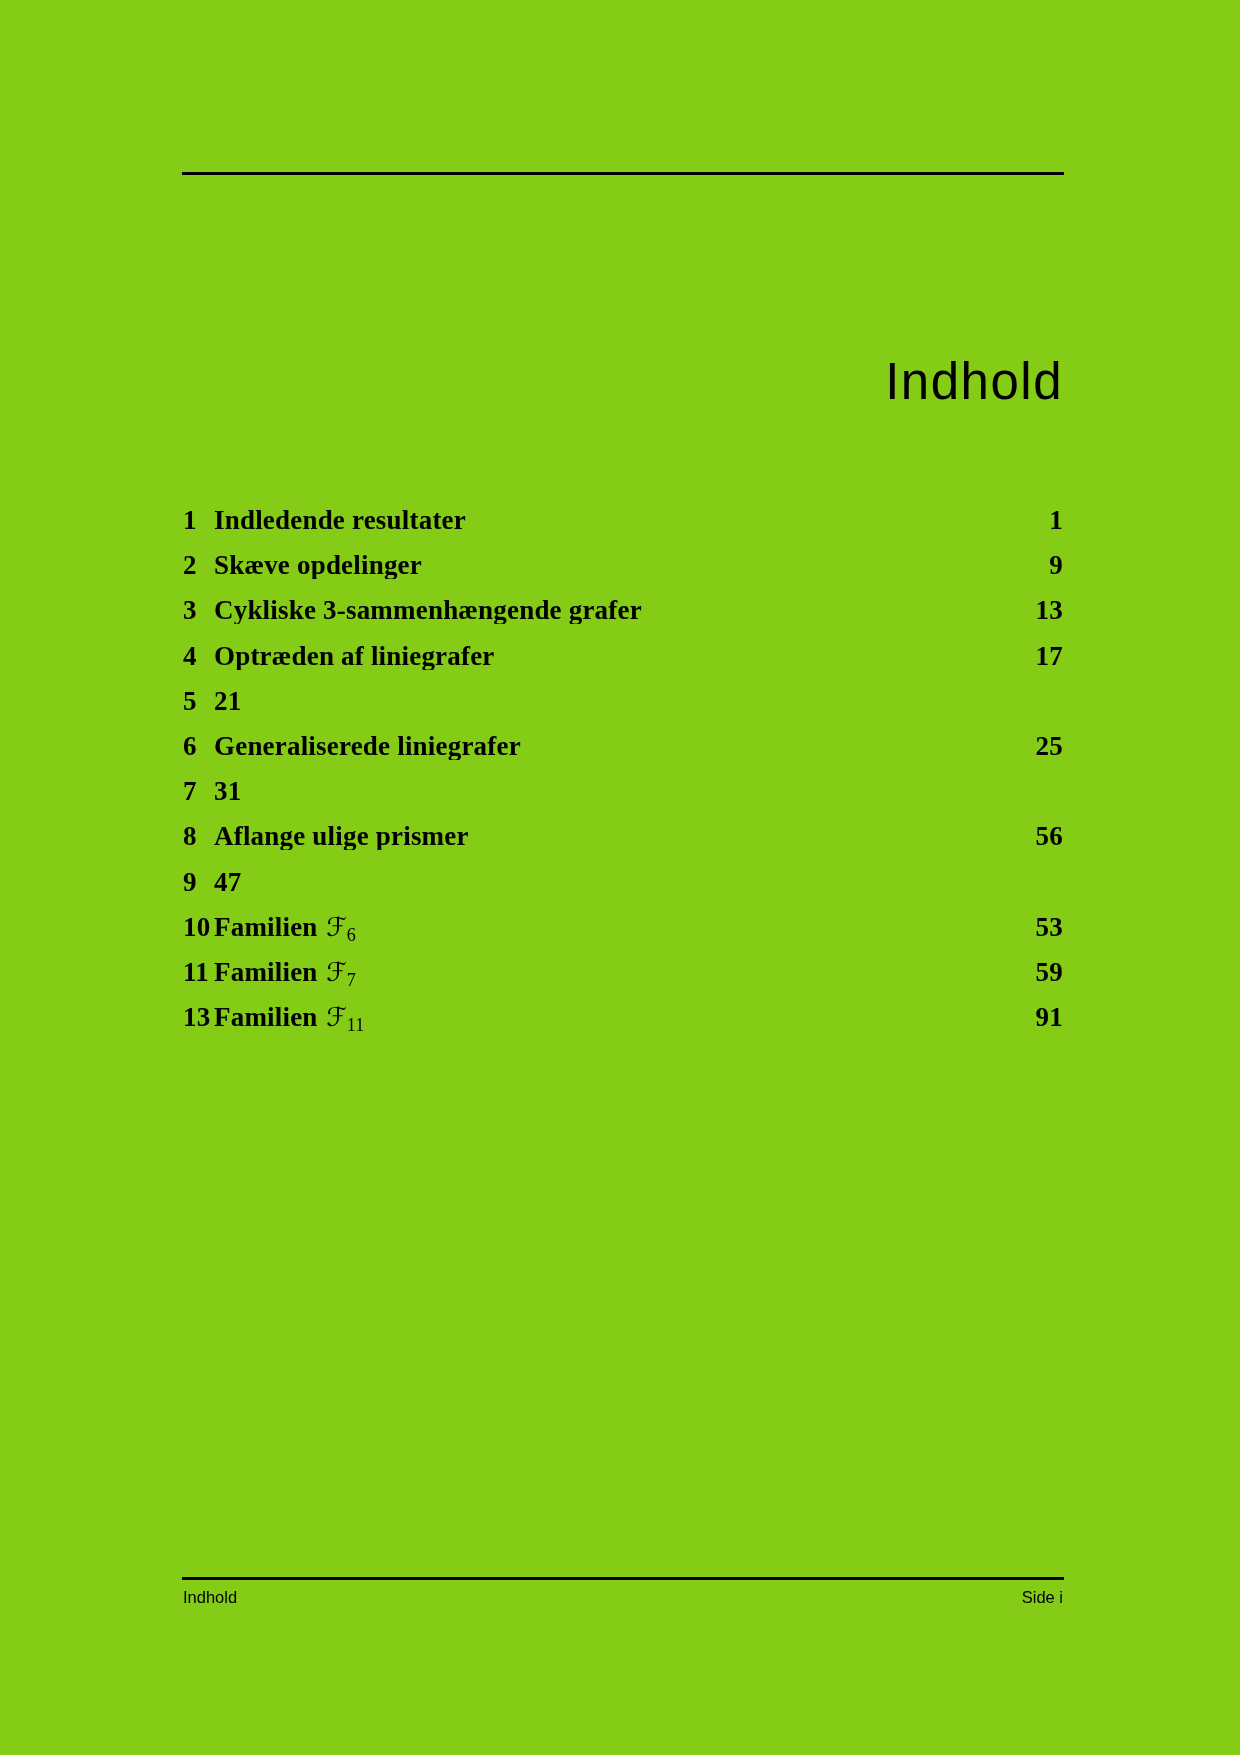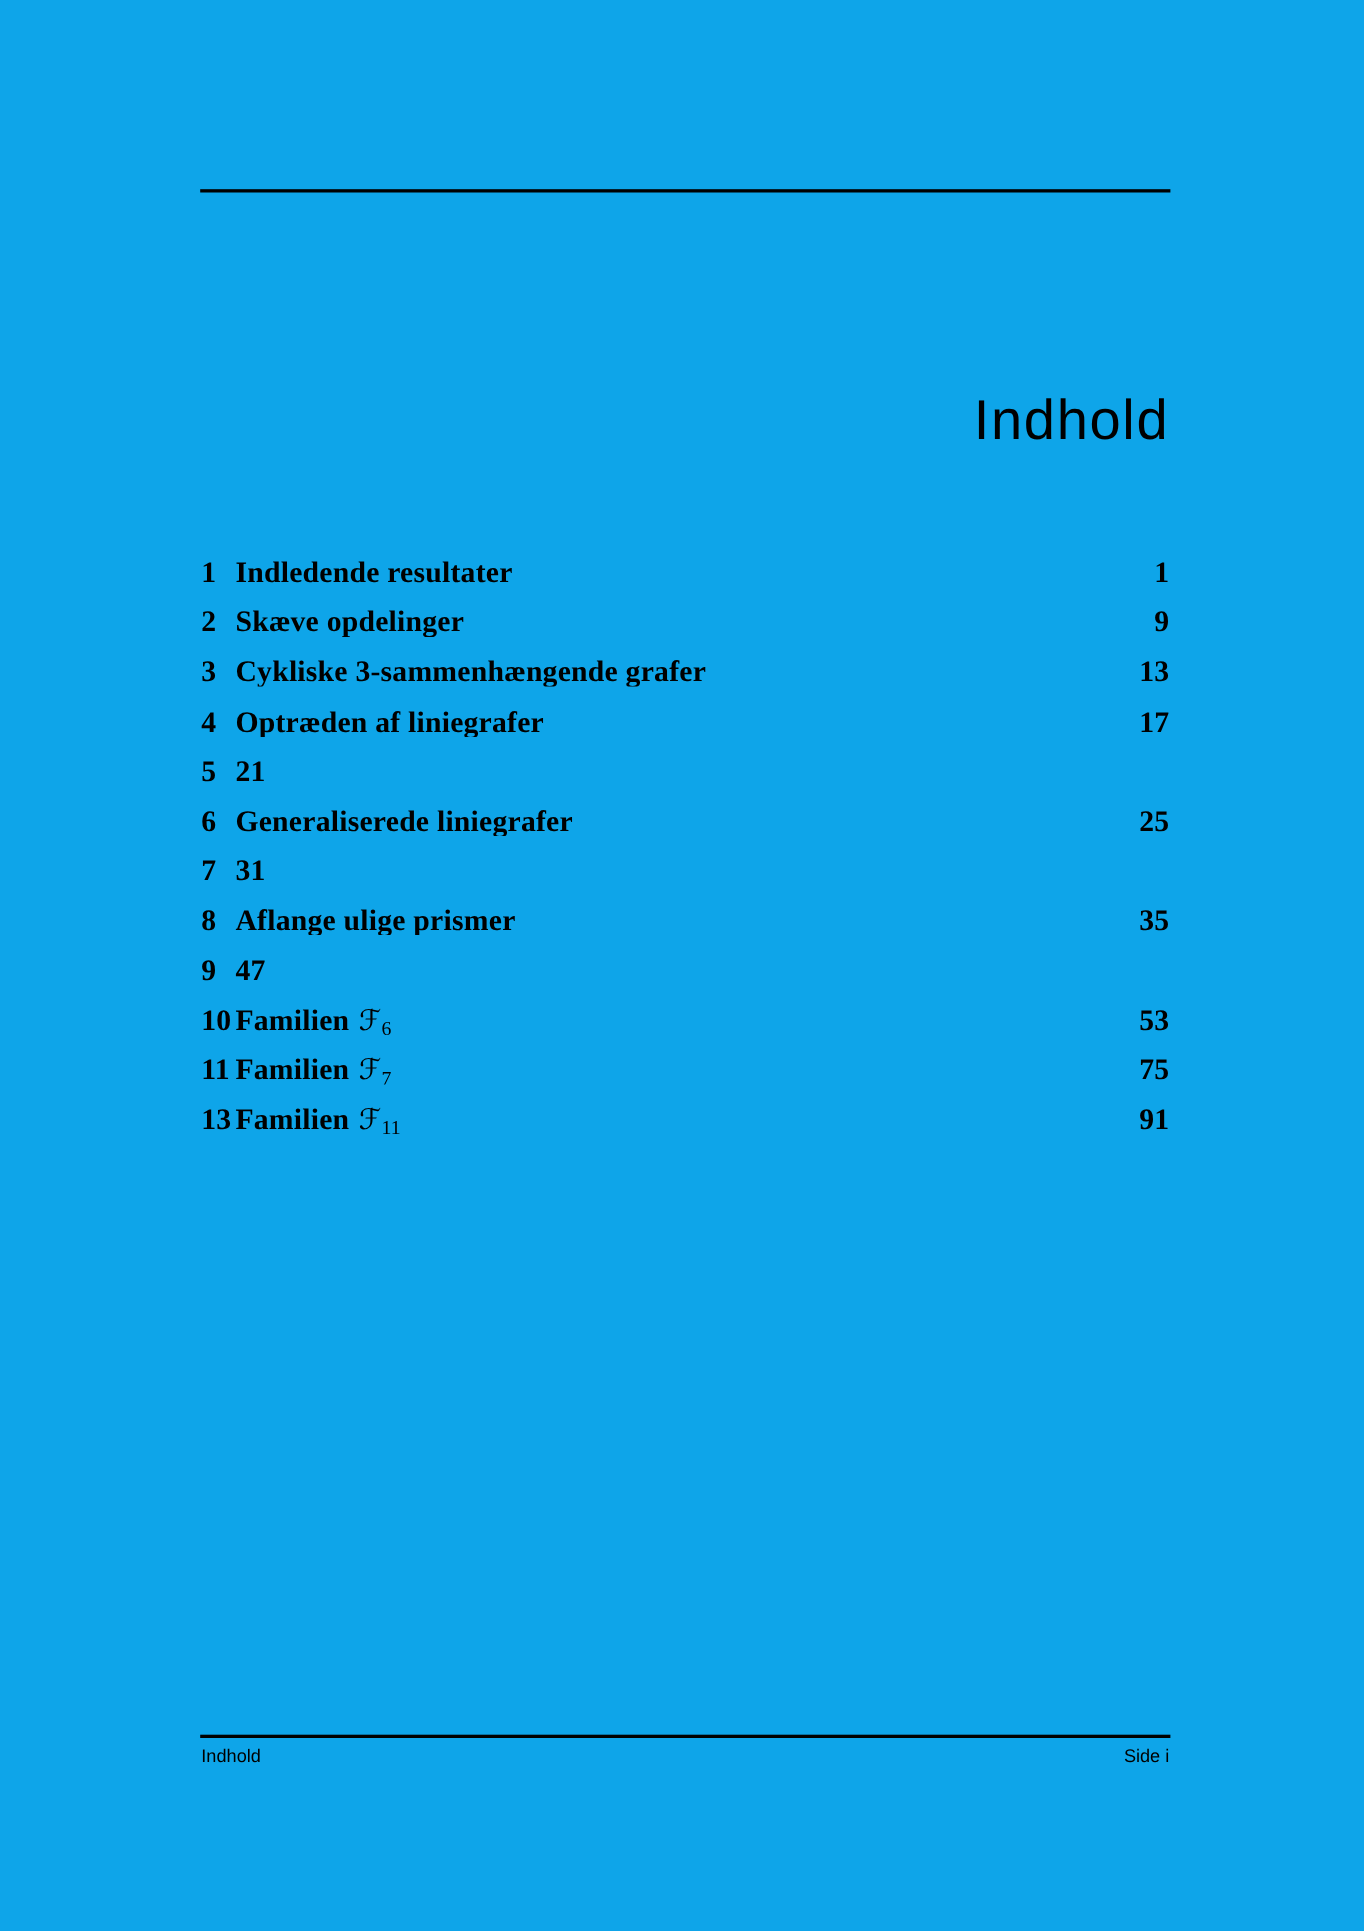--- a/index.html
+++ b/index.html
@@ -1,20 +1,20 @@
 <!DOCTYPE html>
 <html><head>
 <meta charset="utf-8">
 <style>
   html,body{margin:0;padding:0;background:#ffffff;}
   .page{
     position:relative;
     width:1240px;
     height:1755px;
-    background:#0ea5e9;
+    background:#84cc16;
     color:#000;
     font-family:"Liberation Serif", serif;
     overflow:hidden;
   }
   .rule{
     position:absolute;
     background:#000;
   }
   .rule-top{left:182px; top:172px; width:882px; height:3px;}
   .rule-bottom{left:182px; top:1577px; width:882px; height:2.5px;}
@@ -134,38 +134,38 @@
     </div>
 
     <div class="toc-row">
       <span class="num">7</span>
       <span class="pg">31</span>
     </div>
 
     <div class="toc-row">
       <span class="num">8</span>
       <span class="t"><span>Aflange ulige prismer</span><span class="cal"></span><sub class="fsub"></sub></span>
-      <span class="pg">35</span>
+      <span class="pg">56</span>
     </div>
 
     <div class="toc-row">
       <span class="num">9</span>
       <span class="pg">47</span>
     </div>
 
     <div class="toc-row">
       <span class="num">10</span>
       <span class="t"><span>Familien</span><span class="cal">ℱ</span><sub class="fsub">6</sub></span>
       <span class="pg">53</span>
     </div>
 
     <div class="toc-row">
       <span class="num">11</span>
       <span class="t"><span>Familien</span><span class="cal">ℱ</span><sub class="fsub">7</sub></span>
-      <span class="pg">75</span>
+      <span class="pg">59</span>
     </div>
 
 
     <div class="toc-row">
       <span class="num">13</span>
       <span class="t"><span>Familien</span><span class="cal">ℱ</span><sub class="fsub">11</sub></span>
       <span class="pg">91</span>
     </div>
 
   </div>

